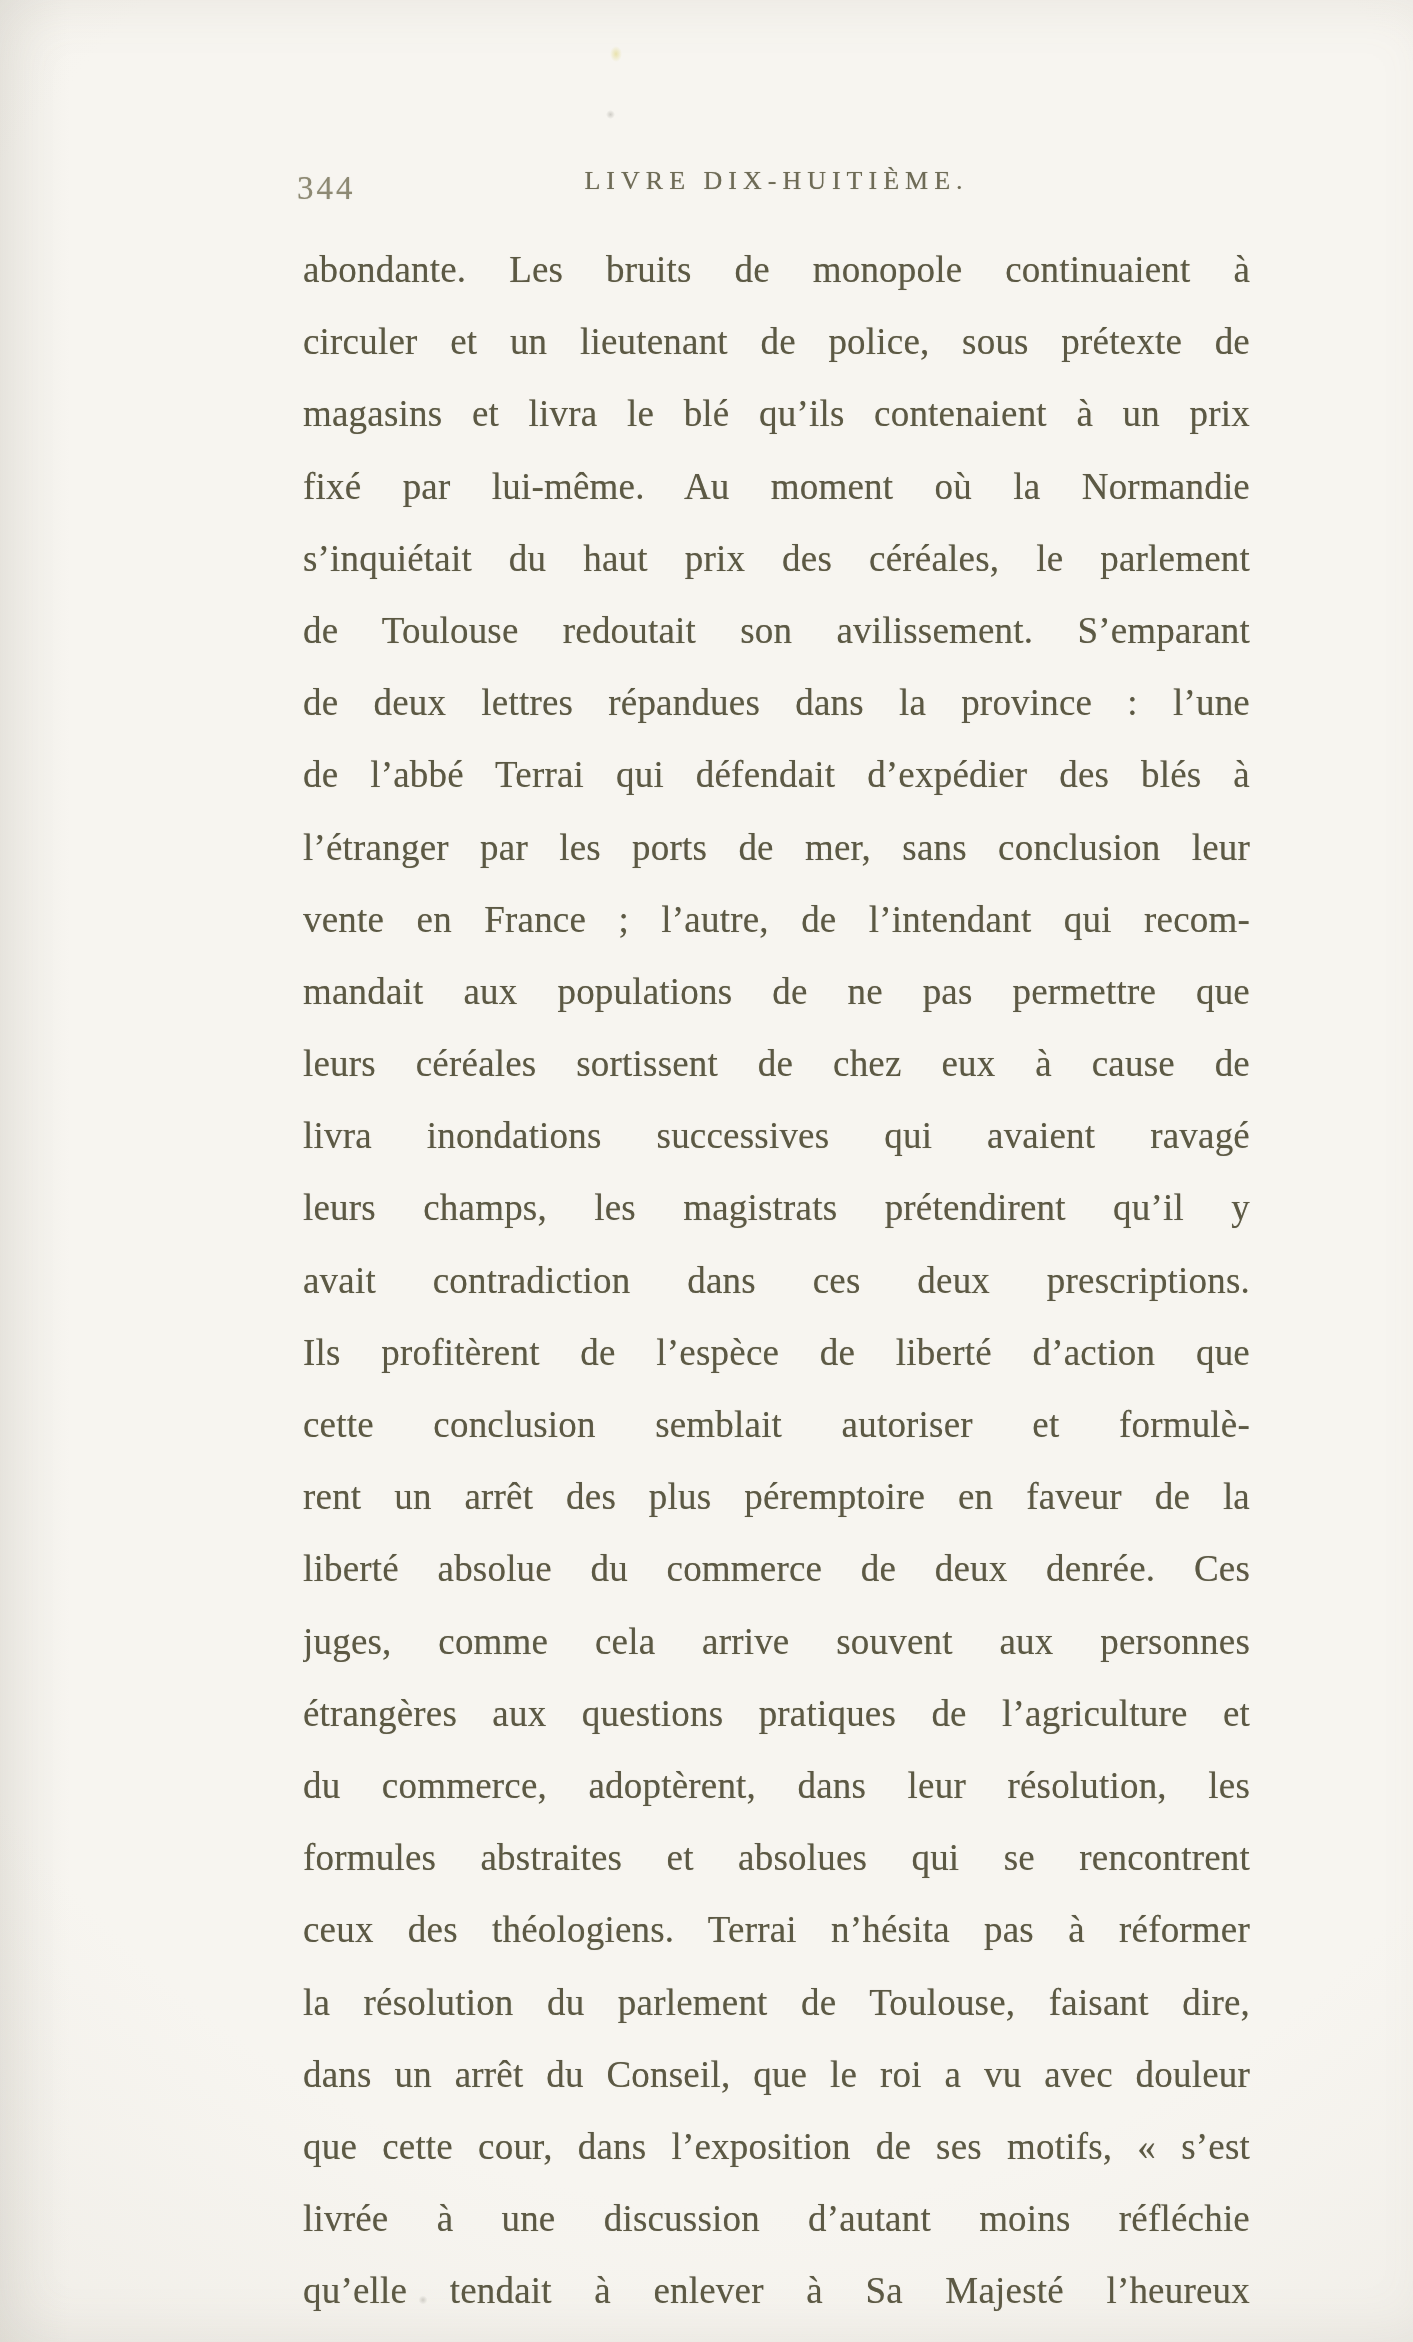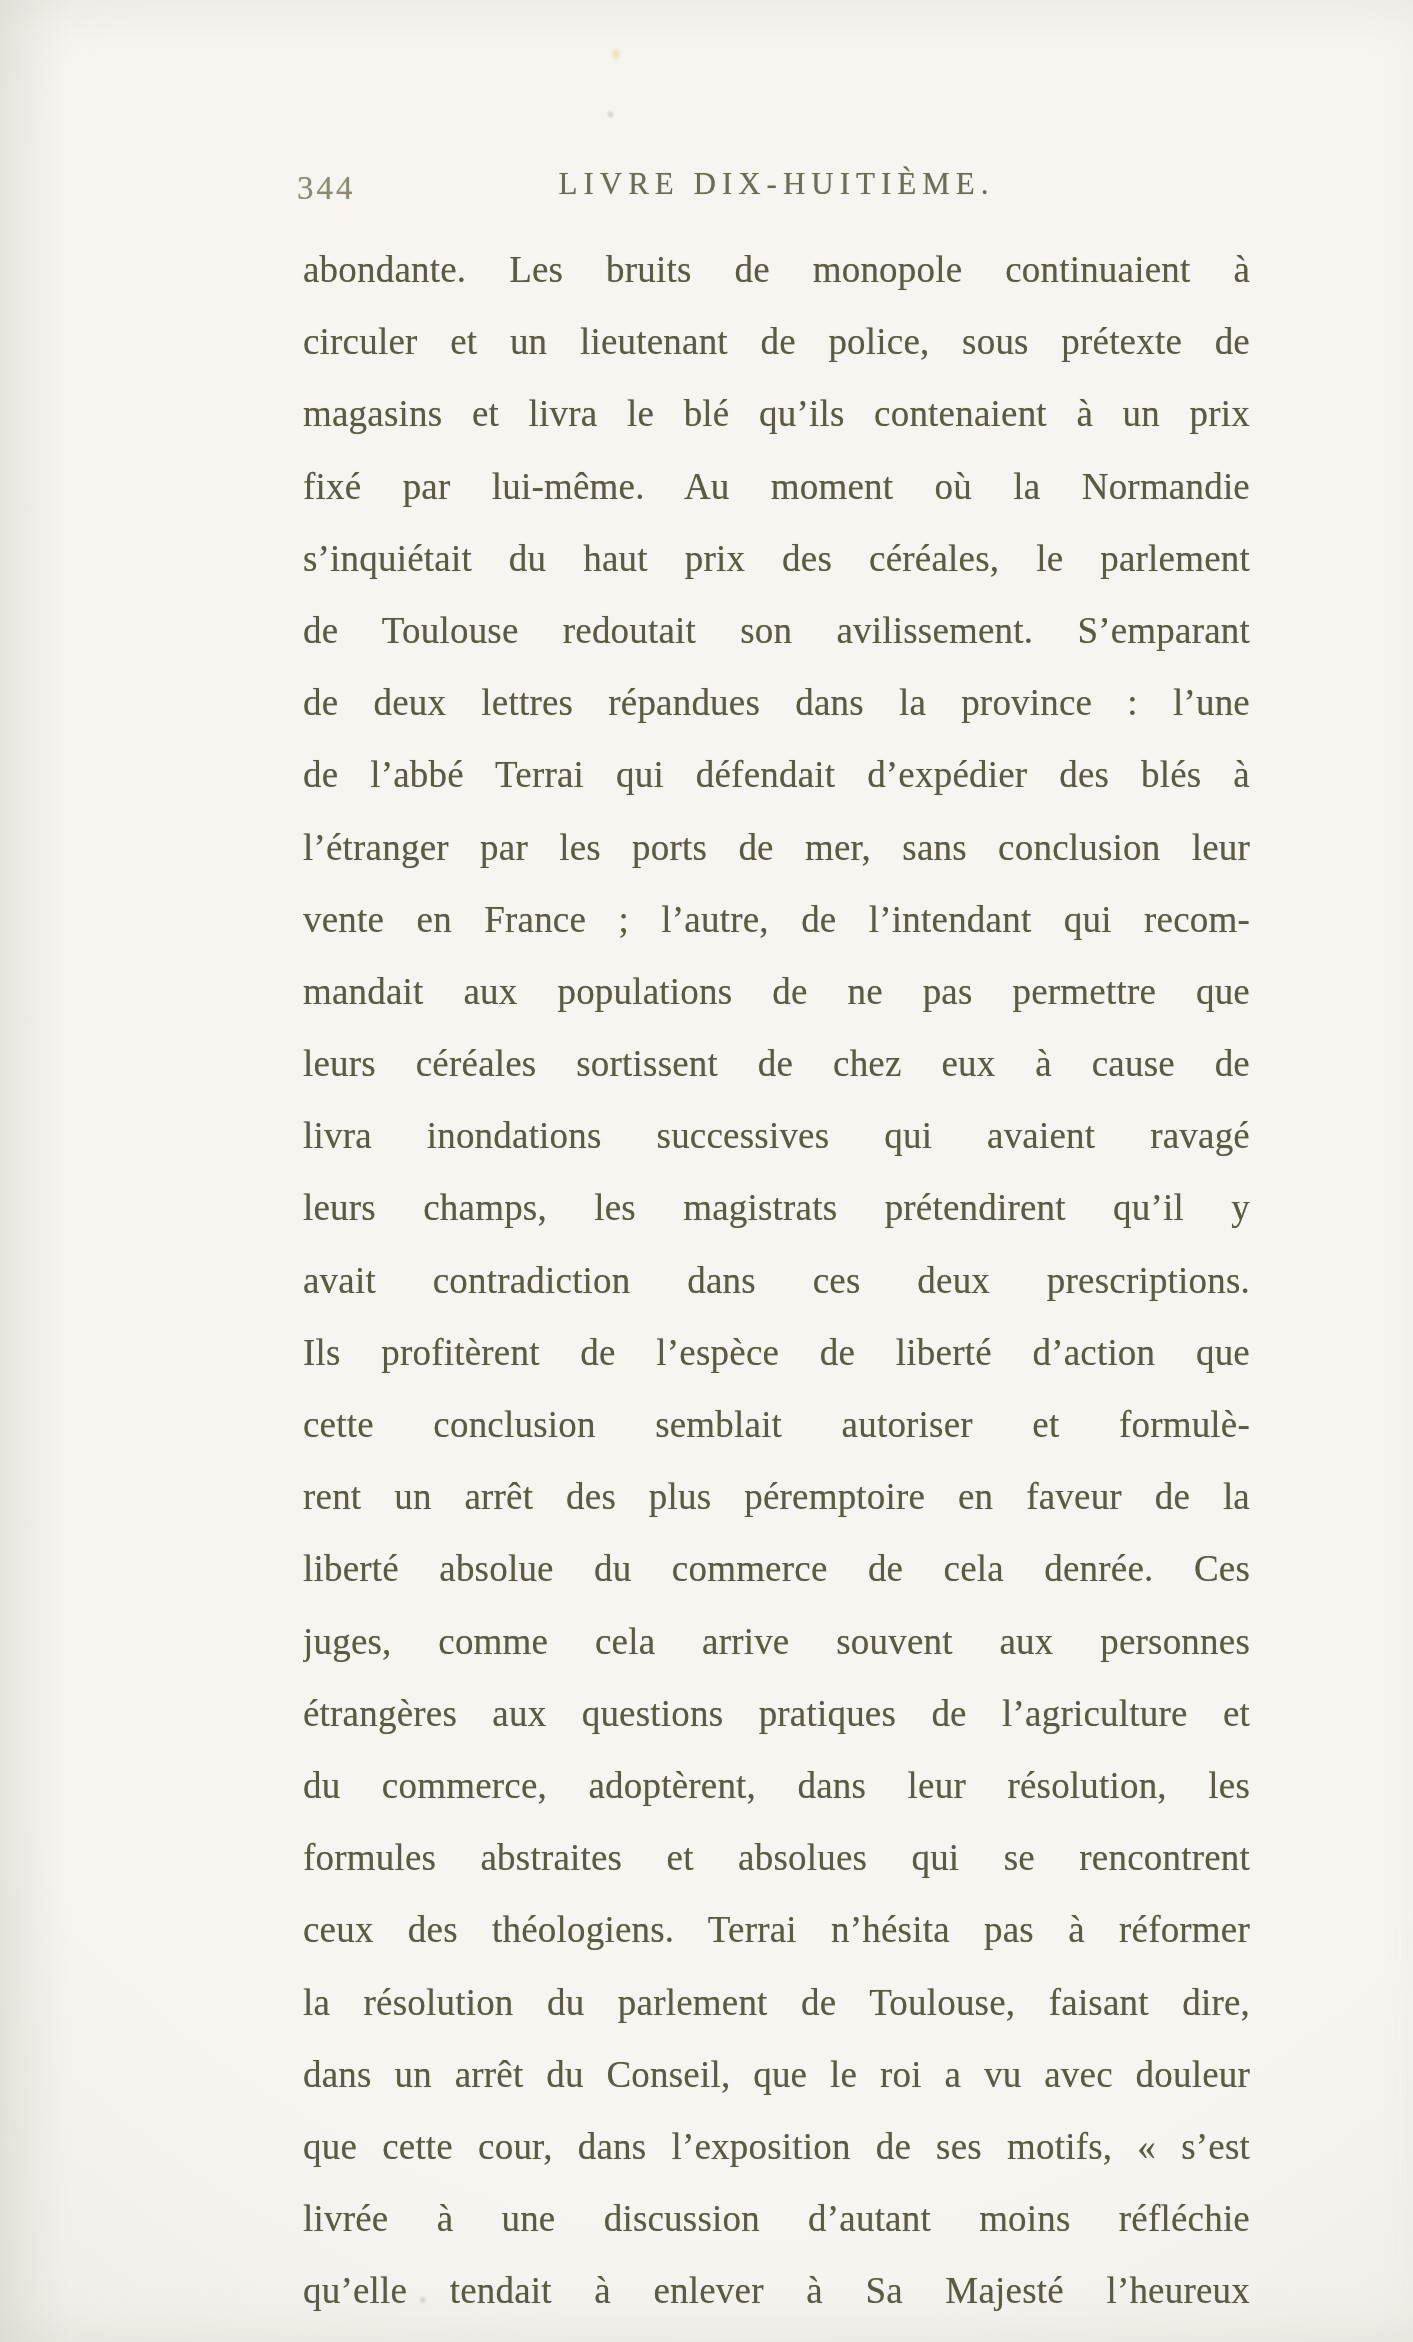--- a/index.html
+++ b/index.html
@@ -45,21 +45,21 @@
     letter-spacing: 3px;
     color: var(--ink-faded, #8d8973);
     text-shadow: 0 0 1px rgba(141,137,115,0.5);
   }
   .header-title {
     position: absolute;
     left: 0;
     right: 0;
     top: 0;
     text-align: center;
-    font-size: 31px;
+    font-size: 26px;
     letter-spacing: 6px;
     color: var(--ink-header, #6e6b56);
     text-shadow: 0 0 0.8px rgba(110,107,86,0.6);
     white-space: nowrap;
   }
   .text-block {
     position: absolute;
     left: 303px;
     top: 226px;
     width: 947px;
@@ -124,21 +124,21 @@
       <div class="text-line">l’étranger par les ports de mer, sans conclusion leur</div>
       <div class="text-line">vente en France ; l’autre, de l’intendant qui recom-</div>
       <div class="text-line">mandait aux populations de ne pas permettre que</div>
       <div class="text-line">leurs céréales sortissent de chez eux à cause de</div>
       <div class="text-line">livra inondations successives qui avaient ravagé</div>
       <div class="text-line">leurs champs, les magistrats prétendirent qu’il y</div>
       <div class="text-line">avait contradiction dans ces deux prescriptions.</div>
       <div class="text-line">Ils profitèrent de l’espèce de liberté d’action que</div>
       <div class="text-line">cette conclusion semblait autoriser et formulè-</div>
       <div class="text-line">rent un arrêt des plus péremptoire en faveur de la</div>
-      <div class="text-line">liberté absolue du commerce de cela denrée. Ces</div>
+      <div class="text-line">liberté absolue du commerce de deux denrée. Ces</div>
       <div class="text-line">juges, comme cela arrive souvent aux personnes</div>
       <div class="text-line">étrangères aux questions pratiques de l’agriculture et</div>
       <div class="text-line">du commerce, adoptèrent, dans leur résolution, les</div>
       <div class="text-line">formules abstraites et absolues qui se rencontrent</div>
       <div class="text-line">ceux des théologiens. Terrai n’hésita pas à réformer</div>
       <div class="text-line">la résolution du parlement de Toulouse, faisant dire,</div>
       <div class="text-line">dans un arrêt du Conseil, que le roi a vu avec douleur</div>
       <div class="text-line">que cette cour, dans l’exposition de ses motifs, « s’est</div>
       <div class="text-line">livrée à une discussion d’autant moins réfléchie</div>
       <div class="text-line">qu’elle tendait à enlever à Sa Majesté l’heureux</div>

